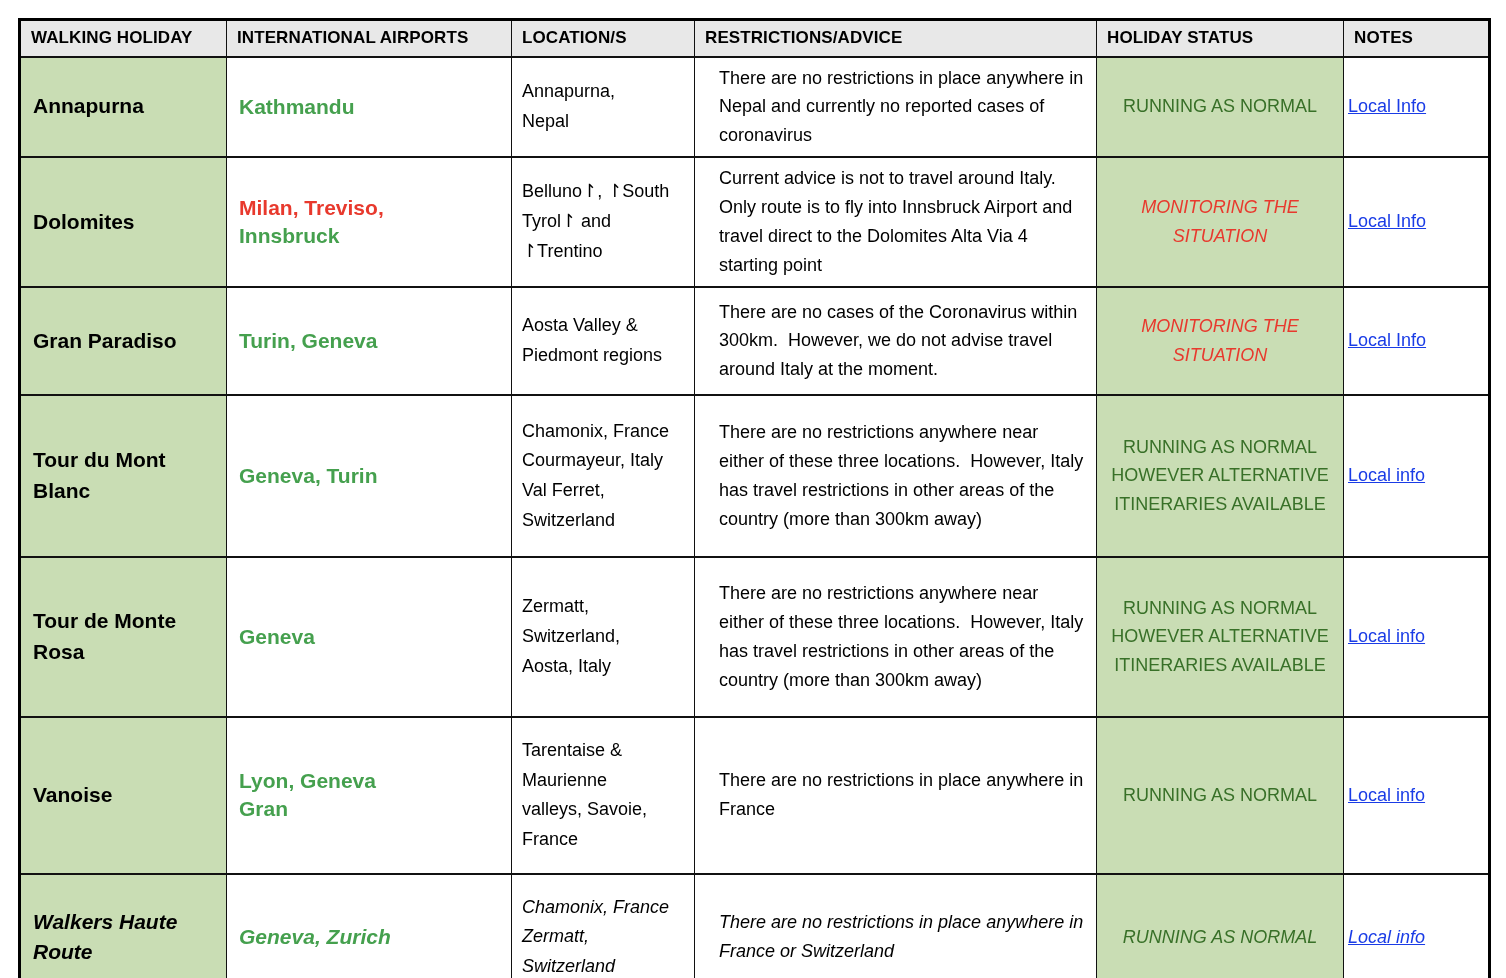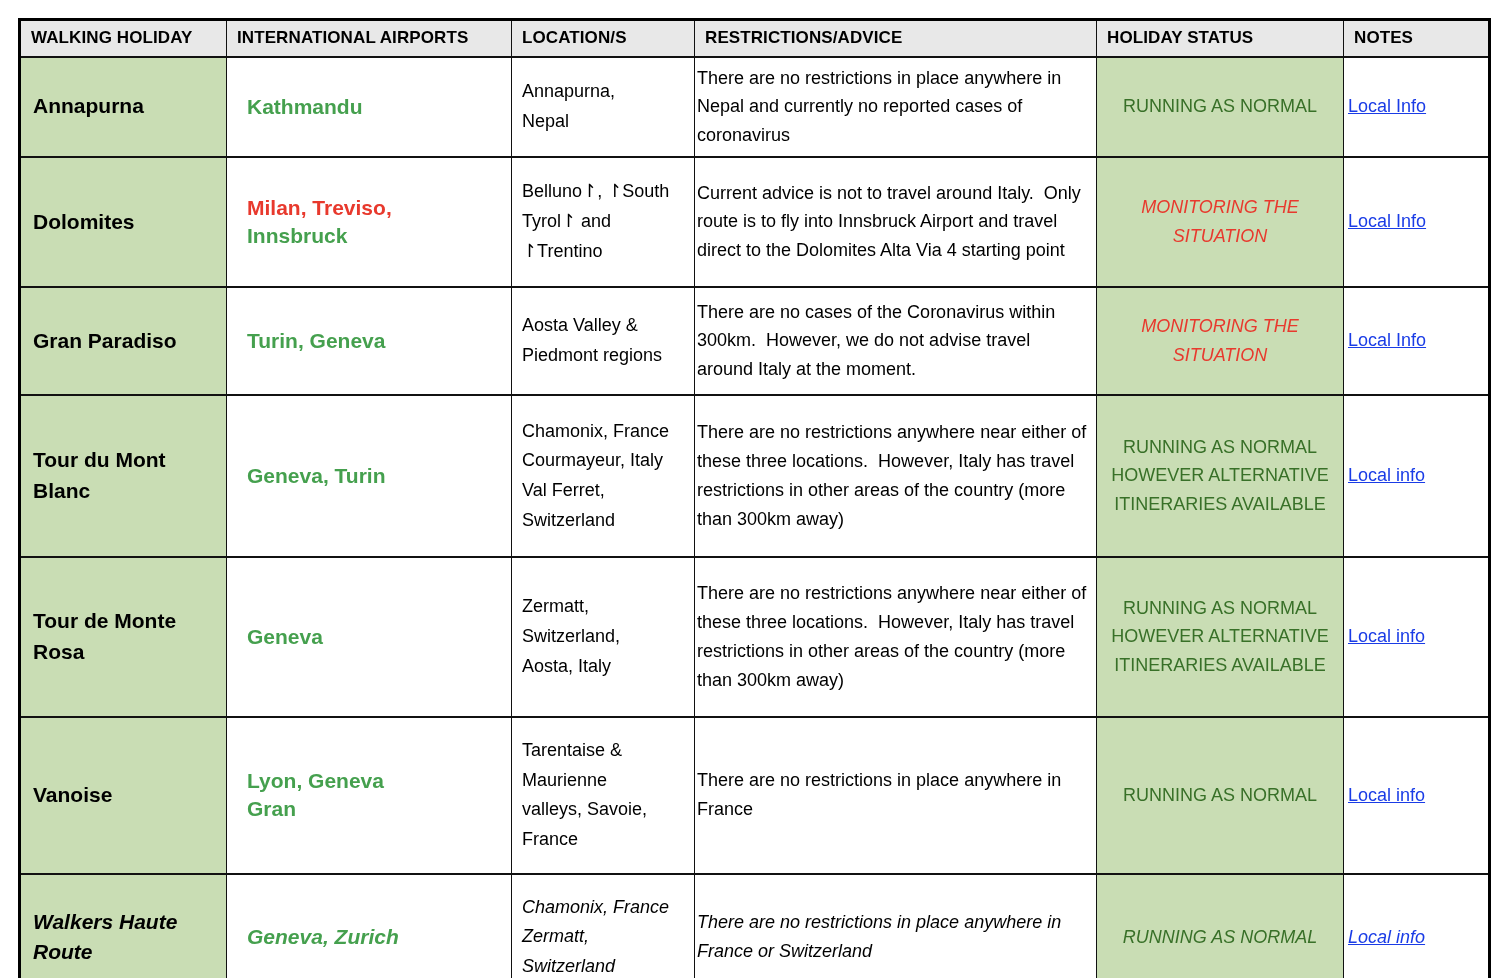--- a/index.html
+++ b/index.html
@@ -59,35 +59,35 @@
     background: var(--green-cell-bg);
     font-size: 21px;
     font-weight: bold;
     padding: 6px 12px;
     white-space: pre-line;
     line-height: 1.45;
   }
   td.col-airports {
     font-size: 21px;
     font-weight: bold;
-    padding: 6px 20px;
+    padding: 6px 12px;
     line-height: 1.35;
   }
   .airport-seg.green { color: var(--airport-green); }
   .airport-seg.red   { color: var(--airport-red); }
 
   td.col-location {
     font-size: 18px;
     padding: 18px 10px;
     white-space: pre-line;
     line-height: 1.65;
   }
   td.col-restrictions {
     font-size: 18px;
-    padding: 6px 8px 6px 2px;
+    padding: 6px 8px 6px 24px;
     white-space: pre-wrap;
     line-height: 1.6;
   }
   td.col-status {
     background: var(--green-cell-bg);
     font-size: 18px;
     text-align: center;
     padding: 6px 0;
     white-space: pre-line;
     line-height: 1.6;

